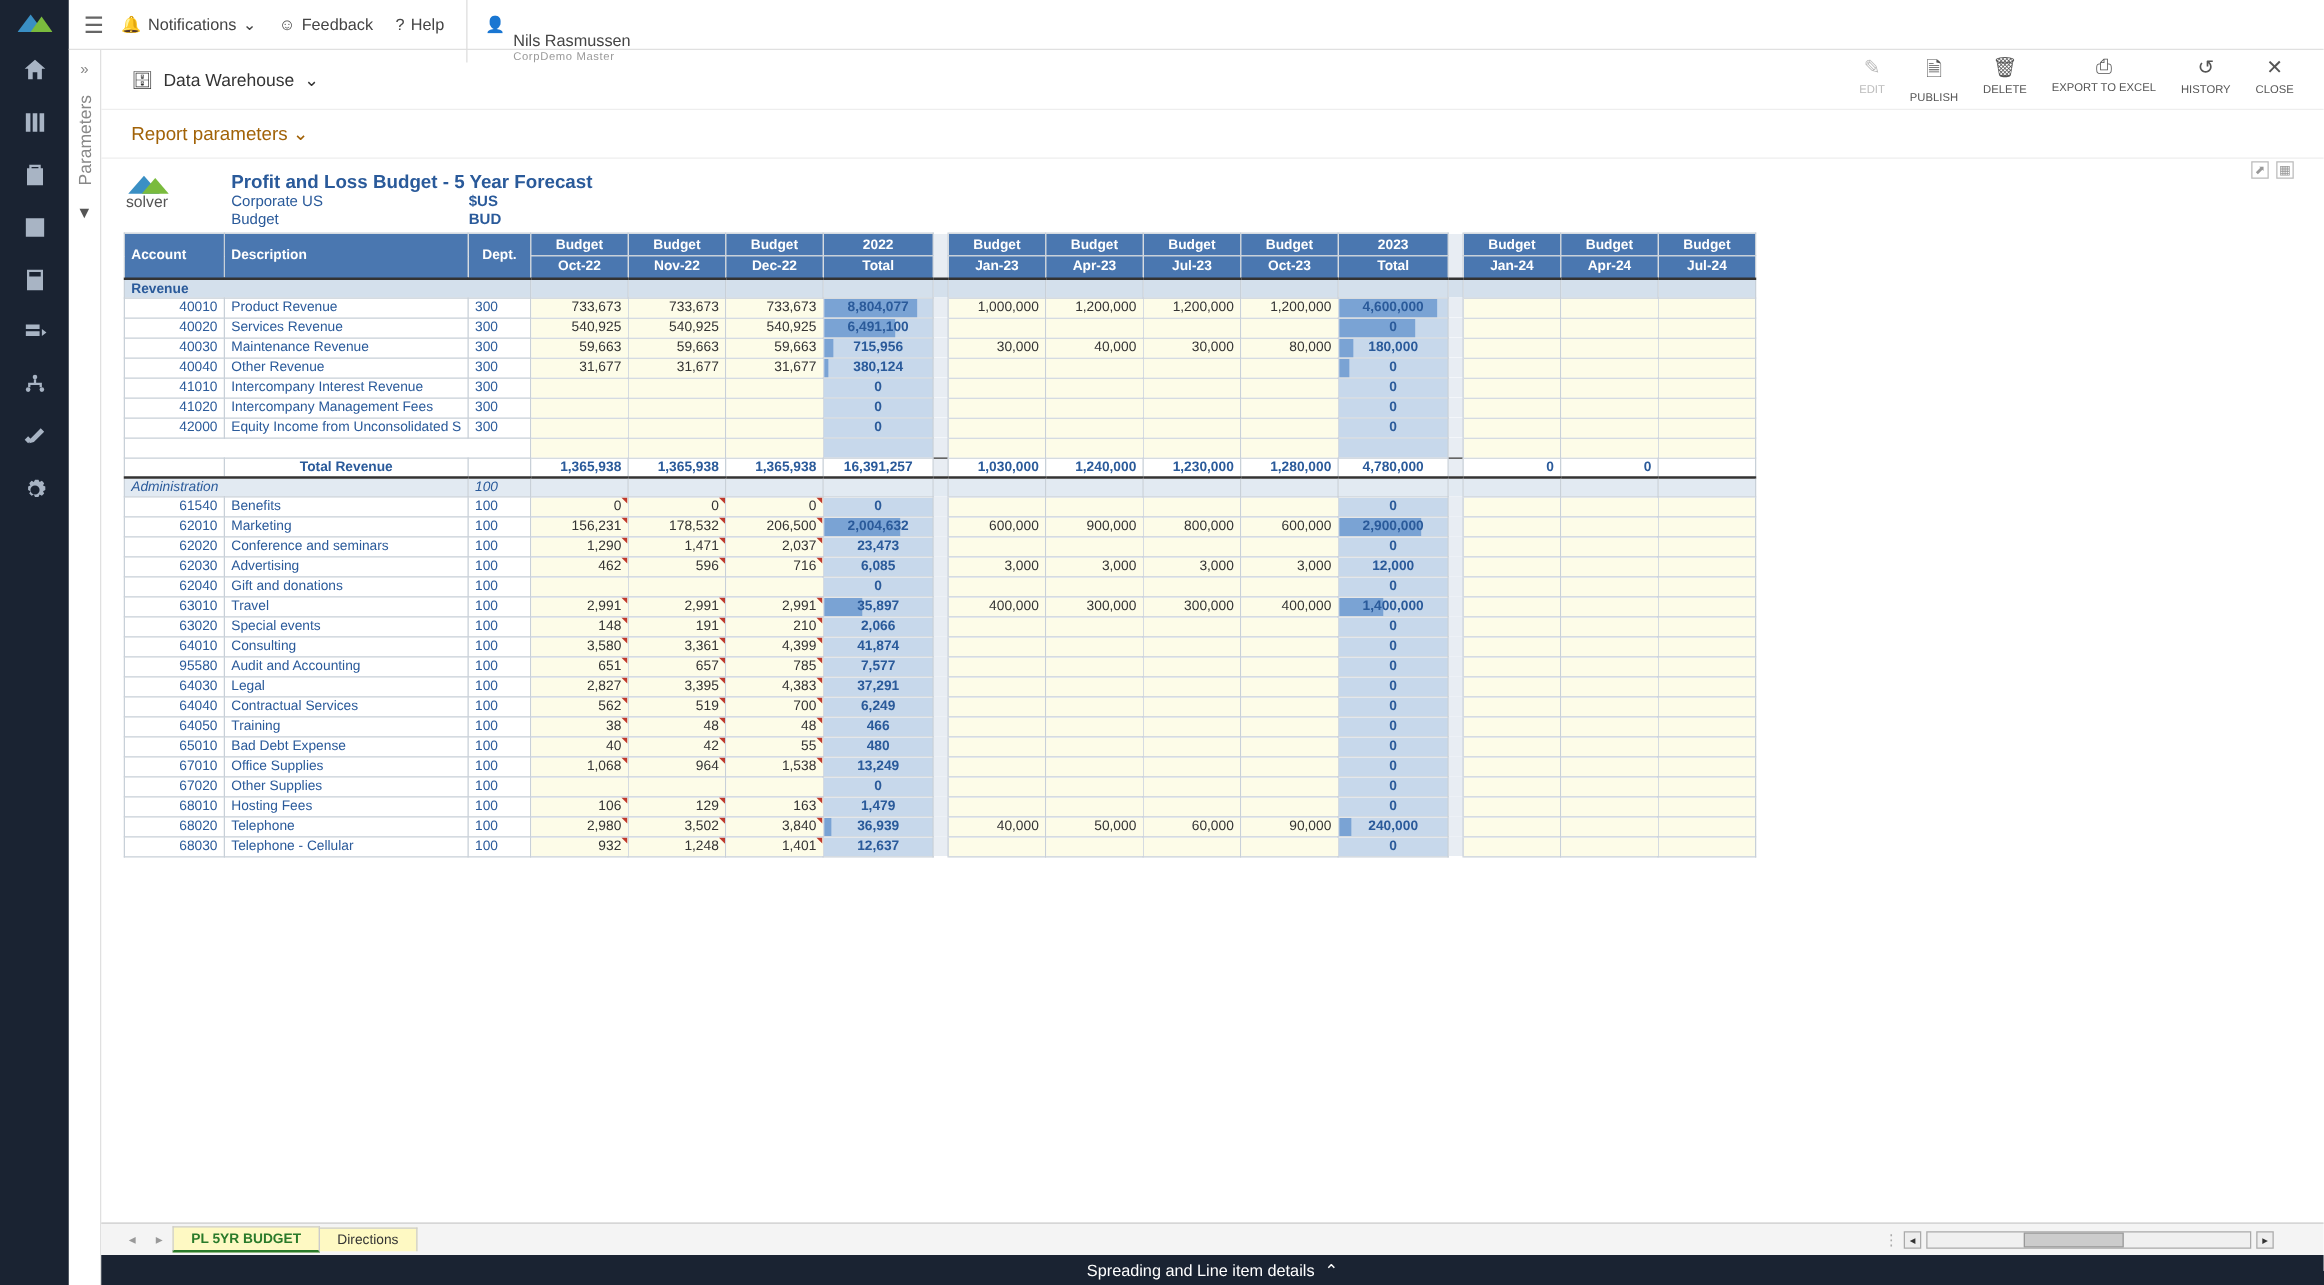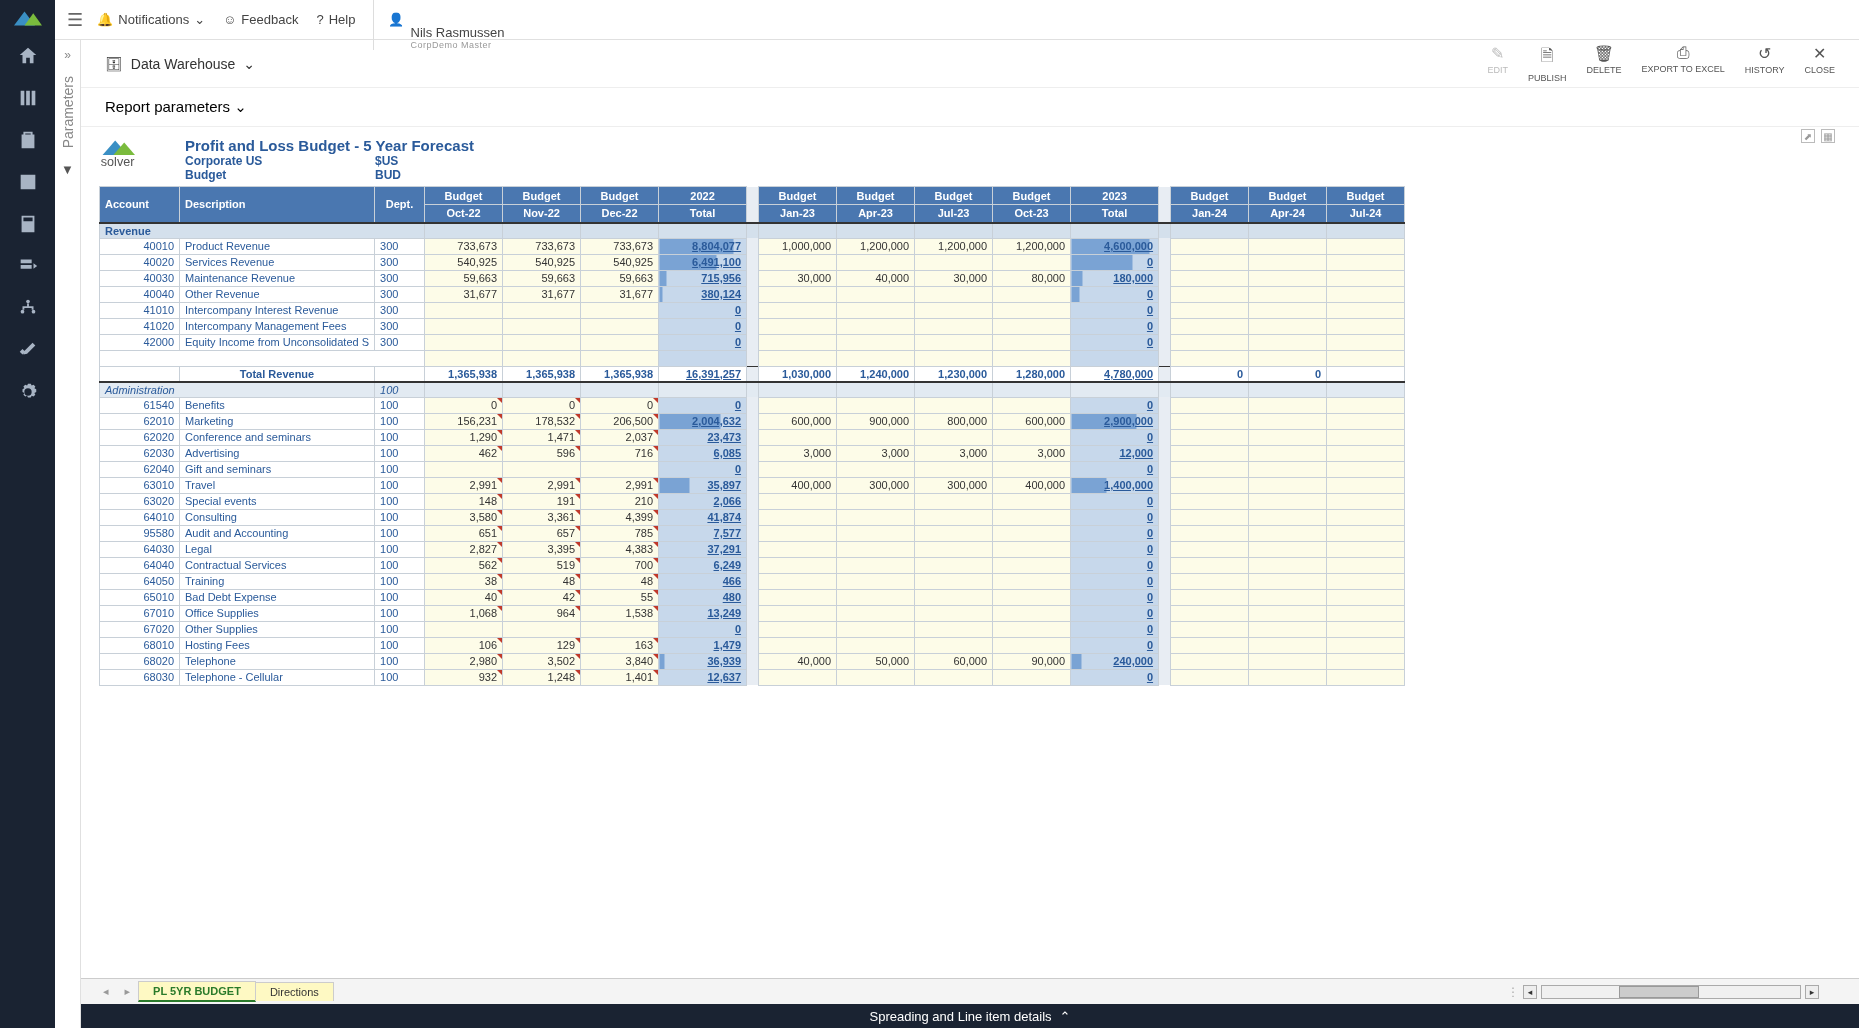--- a/index.html
+++ b/index.html
@@ -25,38 +25,38 @@
 .param-label { writing-mode: vertical-rl; transform: rotate(180deg); color: #888; font-size: 14px; }
 .param-rail .filter-icon { font-size: 13px; color: #555; cursor: pointer; }
 .work { flex: 1; display: flex; flex-direction: column; min-width: 0; }
 .toolbar { height: 48px; display: flex; align-items: center; padding: 0 24px; border-bottom: 1px solid #eee; }
 .dw { display: flex; align-items: center; gap: 8px; font-size: 14px; color: #333; cursor: pointer; }
 .toolbar-spacer { flex: 1; }
 .toolbar-actions { display: flex; gap: 20px; }
 .tb-act { display: flex; flex-direction: column; align-items: center; gap: 2px; font-size: 9px; color: #555; cursor: pointer; }
 .tb-act.disabled { color: #bbb; }
 .tb-act .ico { font-size: 16px; }
-.params-row { padding: 10px 24px; font-size: 15px; color: #000000; border-bottom: 1px solid #eee; cursor: pointer; }
+.params-row { padding: 10px 24px; font-size: 15px; color: #a16207; border-bottom: 1px solid #eee; cursor: pointer; }
 .sheet-wrap { flex: 1; overflow: auto; padding: 4px 10px 0 18px; position: relative; }
 .sheet-header { display: flex; align-items: flex-start; gap: 14px; padding: 6px 0 4px; }
 .logo-solver { width: 72px; }
 .meta { font-size: 12px; }
 .meta-title { color: #2a5a9a; font-weight: 600; font-size: 15px; }
 .meta-row { display: flex; gap: 10px; color: #2a5a9a; }
-.meta-row .lbl { width: 180px; font-weight: 700; }
+.meta-row .lbl { width: 180px; font-weight: 400; }
 .meta-row .val { font-weight: 600; }
 .grid { border-collapse: collapse; table-layout: fixed; }
 .grid th, .grid td { border: 1px solid #c8d0d8; padding: 1px 5px; font-size: 11px; white-space: nowrap; overflow: hidden; }
 .grid th { background: #4a77b0; color: #fff; font-weight: 600; text-align: center; height: 18px; }
 .grid th.hdr2 { text-align: left; }
 .grid .col-acct { width: 80px; text-align: right; color: #2a5a9a; }
 .grid .col-desc { width: 195px; text-align: left; color: #2a5a9a; }
 .grid .col-dept { width: 50px; color: #2a5a9a; }
 .grid .col-num { width: 78px; text-align: right; }
-.grid .col-tot { width: 88px; text-align: right; font-weight: 600; color: #2a5a9a; text-decoration: underline; }
+.grid .col-tot { width: 88px; text-align: center; font-weight: 600; color: #2a5a9a; }
 .grid .gap { width: 12px; background: #e8edf3; border-top: none; border-bottom: none; }
 .grid .section-row td { background: #d4e0ec; font-weight: 600; color: #2a5a9a; border-top: 2px solid #333; }
 .grid .subtotal-row td { font-weight: 700; color: #2a5a9a; border-top: 1px solid #333; border-bottom: 2px solid #333; }
 .grid .data-row td { height: 16px; }
 .grid .editable { background: #fdfce8; position: relative; }
 .grid .mark::after { content: ''; position: absolute; top: 0; right: 0; border-top: 5px solid #c0392b; border-left: 5px solid transparent; }
 .grid .tot-cell { background: #c7d8eb; }
 .grid .tot-bar { background: linear-gradient(to right, #7aa3d4 var(--pct,0%), #c7d8eb var(--pct,0%)); }
 .grid .dept-hdr td { font-style: italic; color: #2a5a9a; background: #e2eaf2; }
 .tabs { display: flex; align-items: center; height: 26px; border-top: 1px solid #ccc; background: #f4f4f4; padding-left: 14px; gap: 0; }
@@ -545,21 +545,21 @@
                   <td class="col-num editable">3,000</td>
                   <td class="col-num editable">3,000</td>
                   <td class="col-tot tot-cell">12,000</td>
                   <td class="gap"></td>
                   <td class="col-num editable"></td>
                   <td class="col-num editable"></td>
                   <td class="col-num editable"></td>
                 </tr>
                 <tr class="data-row">
                   <td class="col-acct">62040</td>
-                  <td class="col-desc">Gift and seminars</td>
+                  <td class="col-desc">Gift and donations</td>
                   <td class="col-dept">100</td>
                   <td class="col-num editable"></td>
                   <td class="col-num editable"></td>
                   <td class="col-num editable"></td>
                   <td class="col-tot tot-cell">0</td>
                   <td class="gap"></td>
                   <td class="col-num editable"></td>
                   <td class="col-num editable"></td>
                   <td class="col-num editable"></td>
                   <td class="col-num editable"></td>

